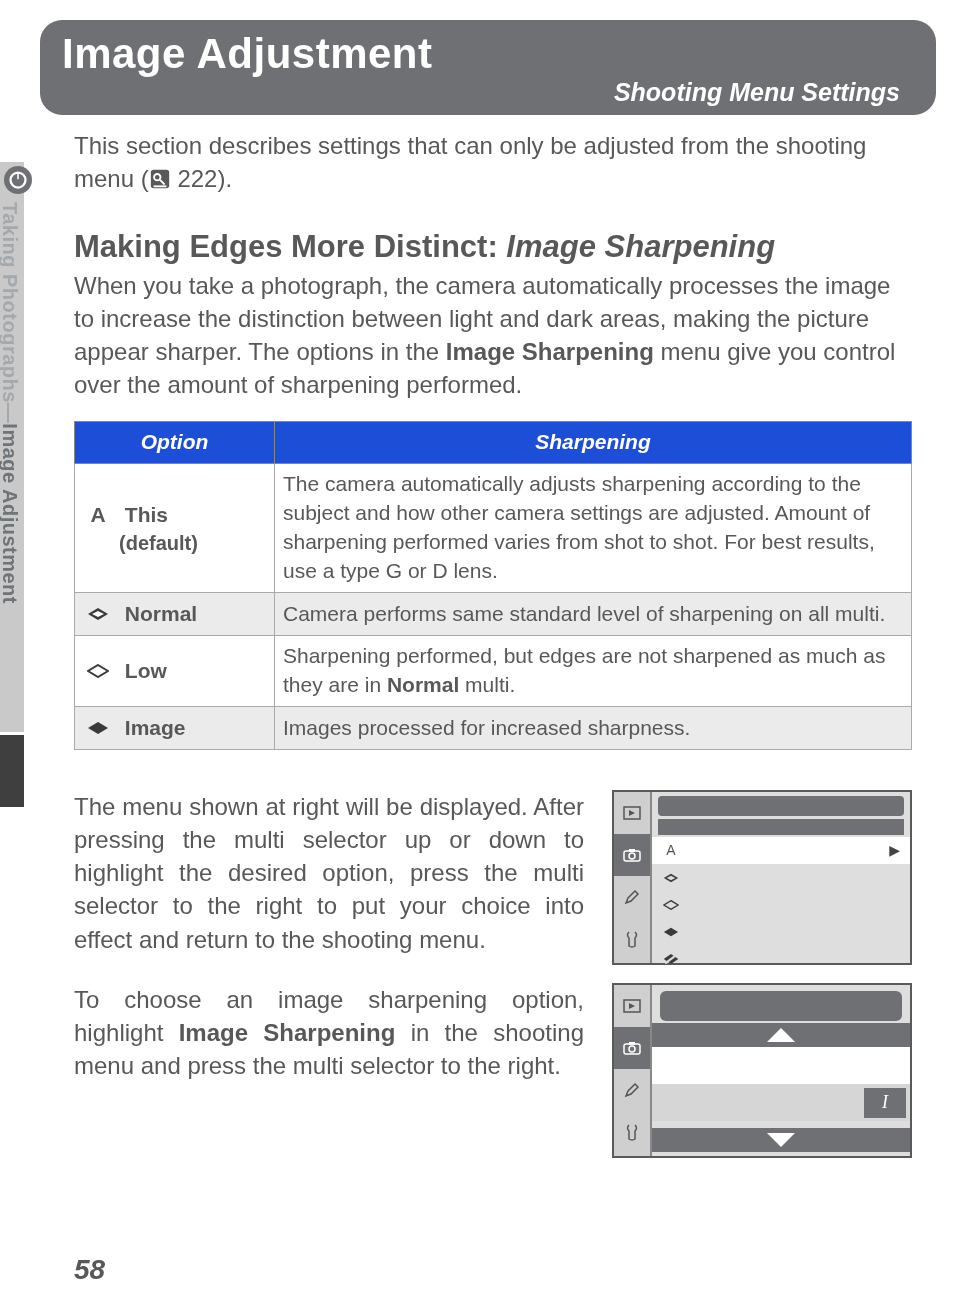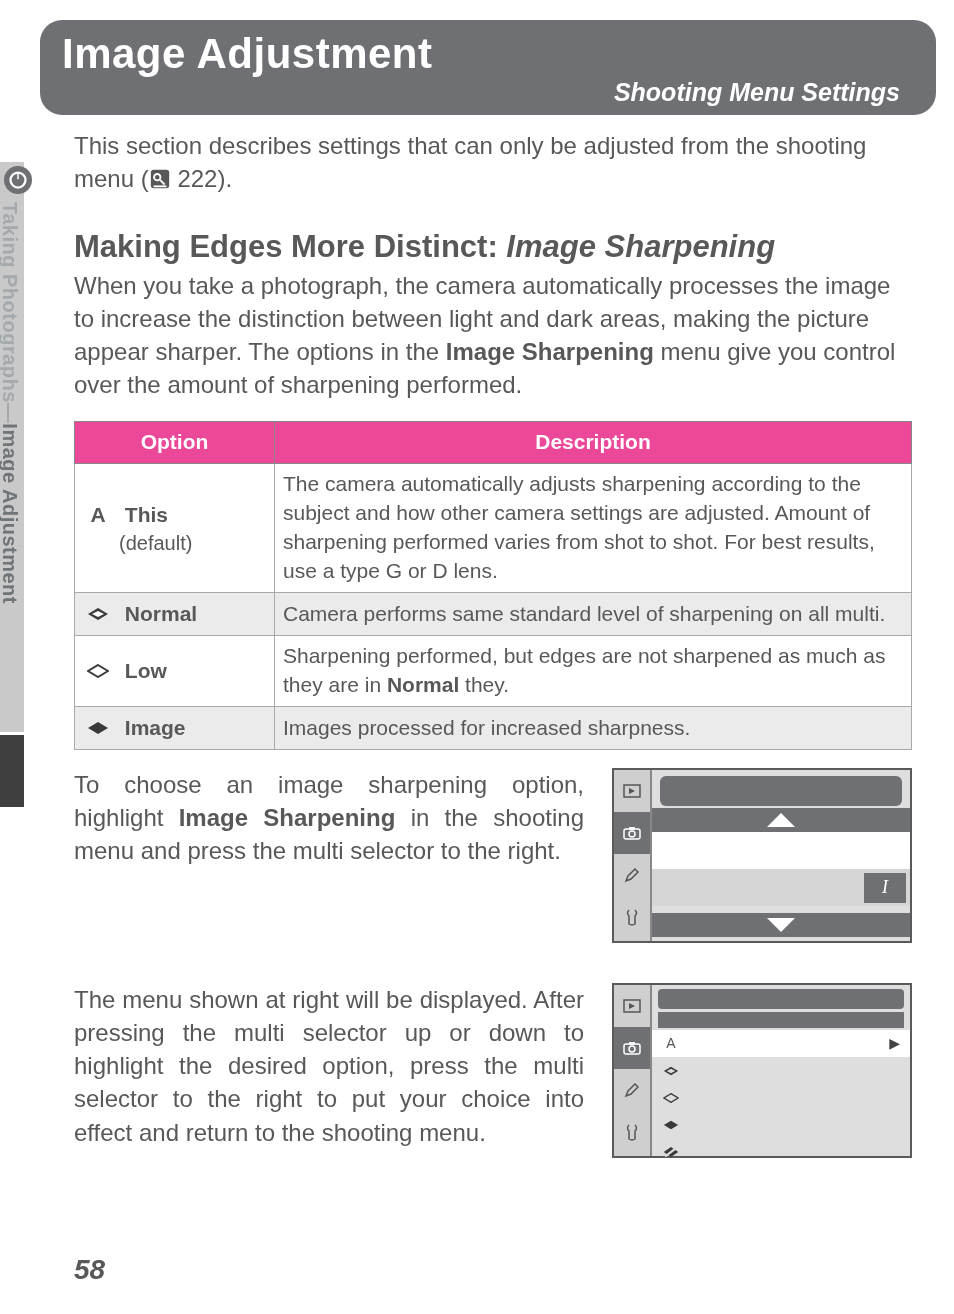--- a/index.html
+++ b/index.html
@@ -93,45 +93,46 @@
 }
 .heading .em { font-style: italic; font-weight: 700; }
 .body-bold { font-weight: 700; }
 .options-table {
   margin-top: 20px;
   border-collapse: collapse;
   width: 100%;
   font-size: 21px;
 }
 .options-table th {
-  background: #ec4899;
+  background: #1d4ed8;
   color: #fff;
   font-weight: 700;
   padding: 6px 4px;
   border: 1px solid #888;
+  font-style: italic;
 }
 .options-table td {
   border: 1px solid #a9a9a9;
   padding: 6px 8px;
   vertical-align: middle;
   color: #585858;
 }
 .options-table .opt-cell {
   width: 200px;
 }
 .opt-icon {
   display: inline-block;
   width: 30px;
   text-align: center;
   vertical-align: middle;
   margin-right: 6px;
   font-weight: 700;
 }
 .opt-label { font-weight: 700; display: inline-block; vertical-align: middle; }
-.opt-sub { font-weight: 400; display: block; margin-left: 36px; font-size: 20px; }
+.opt-sub { font-weight: 700; display: block; margin-left: 36px; font-size: 20px; }
 .row-alt { background: #ebebeb; }
 .desc .b { font-weight: 700; }
 .lower-block {
   display: flex;
   gap: 28px;
   margin-top: 18px;
   align-items: flex-start;
 }
 .lower-text {
   flex: 1;
@@ -270,21 +271,21 @@
   </h2>
 
   <p>
     <span>When you take a photograph, the camera automatically processes the image to increase the distinction between light and dark areas, making the picture appear sharper.  The options in the </span><span class="body-bold">Image Sharpening</span><span> menu give you control over the amount of sharpening performed.</span>
   </p>
 
   <table class="options-table">
     <thead>
       <tr>
         <th>Option</th>
-        <th>Description</th>
+        <th>Sharpening</th>
       </tr>
     </thead>
     <tbody>
       <tr>
         <td class="opt-cell">
           <span class="opt-icon">A</span>
           <span class="opt-label">This</span>
           <span class="opt-sub">(default)</span>
         </td>
         <td class="desc">The camera automatically adjusts sharpening according to the subject and how other camera settings are adjusted.  Amount of sharpening performed varies from shot to shot.  For best results, use a type G or D lens.</td>
@@ -300,82 +301,35 @@
         <td class="desc">Camera performs same standard level of sharpening on all multi.</td>
       </tr>
       <tr>
         <td class="opt-cell">
           <span class="opt-icon"><svg width="22" height="14" viewBox="0 0 22 14">
                 <polygon points="11,1 21,7 11,13 1,7" fill="none" stroke="#3a3a3a" stroke-width="2"></polygon>
               </svg></span>
           <span class="opt-label">Low</span>
         </td>
         <td class="desc">
-          <span>Sharpening performed, but edges are not sharpened as much as they are in </span><span class="b">Normal</span><span> they.</span>
+          <span>Sharpening performed, but edges are not sharpened as much as they are in </span><span class="b">Normal</span><span> multi.</span>
         </td>
       </tr>
       <tr class="row-alt">
         <td class="opt-cell">
           <span class="opt-icon"><svg width="22" height="14" viewBox="0 0 22 14">
                 <polygon points="11,1 21,7 11,13 1,7" fill="#3a3a3a"></polygon>
               </svg></span>
           <span class="opt-label">Image</span>
         </td>
         <td class="desc">Images processed for increased sharpness.</td>
       </tr>
     </tbody>
   </table>
 
-  <div class="lower-block">
-    <div class="lower-text">
-      <span>To choose an image sharpening option, highlight </span><span class="body-bold">Image Sharpening</span><span> in the shooting menu and press the multi selector to the right.</span>
-    </div>
-    <div class="menu-screen">
-      <div class="menu-left">
-        <div class="mi">
-            <svg width="18" height="14" viewBox="0 0 18 14">
-              <rect x="1" y="1" width="16" height="12" fill="none" stroke="#555" stroke-width="1.5"></rect>
-              <polygon points="6,4 12,7 6,10" fill="#555"></polygon>
-            </svg>
-          </div>
-        <div class="mi active">
-            <svg width="18" height="14" viewBox="0 0 18 14">
-              <rect x="1" y="3" width="16" height="10" rx="2" fill="none" stroke="#fff" stroke-width="1.5"></rect>
-              <circle cx="9" cy="8" r="3" fill="none" stroke="#fff" stroke-width="1.5"></circle>
-              <rect x="6" y="1" width="6" height="3" fill="#fff"></rect>
-            </svg>
-          </div>
-        <div class="mi">
-            <svg width="16" height="16" viewBox="0 0 16 16">
-              <path d="M2 14 L4 9 L11 2 L14 5 L7 12 Z" fill="none" stroke="#555" stroke-width="1.5"></path>
-            </svg>
-          </div>
-        <div class="mi">
-            <svg width="14" height="18" viewBox="0 0 14 18">
-              <path d="M4 2 Q1 5 4 8 L4 16 Q7 18 10 16 L10 8 Q13 5 10 2" fill="none" stroke="#555" stroke-width="1.5"></path>
-            </svg>
-          </div>
-      </div>
-      <div class="menu-body">
-        <div class="menu-title-bar"></div>
-        <div style="position:absolute;top:38px;left:0;right:0;height:24px;background:#6e7074;display:flex;justify-content:center;align-items:center;">
-          <div class="tri-up"></div>
-        </div>
-        <div class="menu-row highlight" style="top:62px;">
-        </div>
-        <div class="menu-row" style="top:99px;background:#d6d6d6;">
-          <div class="right-slot">I</div>
-        </div>
-        <div style="position:absolute;bottom:4px;left:0;right:0;height:24px;background:#6e7074;display:flex;justify-content:center;align-items:center;">
-          <div class="tri-down"></div>
-        </div>
-      </div>
-    </div>
-  </div>
-
   <div class="lower-block" style="margin-top:40px;">
     <div class="lower-text">The menu shown at right will be displayed.  After pressing the multi selector up or down to highlight the desired option, press the multi selector to the right to put your choice into effect and return to the shooting menu.</div>
     <div class="menu-screen">
       <div class="menu-left">
         <div class="mi">
             <svg width="18" height="14" viewBox="0 0 18 14">
               <rect x="1" y="1" width="16" height="12" fill="none" stroke="#555" stroke-width="1.5"></rect>
               <polygon points="6,4 12,7 6,10" fill="#555"></polygon>
             </svg>
           </div>
@@ -431,15 +385,62 @@
               <svg width="16" height="12" viewBox="0 0 22 16">
                 <polygon points="11,1 21,8 11,15 1,8" fill="#3a3a3a"></polygon>
                 <line x1="3" y1="14" x2="19" y2="2" stroke="#ddd" stroke-width="3"></line>
               </svg>
             </span>
         </div>
       </div>
     </div>
   </div>
 
+  <div class="lower-block">
+    <div class="lower-text">
+      <span>To choose an image sharpening option, highlight </span><span class="body-bold">Image Sharpening</span><span> in the shooting menu and press the multi selector to the right.</span>
+    </div>
+    <div class="menu-screen">
+      <div class="menu-left">
+        <div class="mi">
+            <svg width="18" height="14" viewBox="0 0 18 14">
+              <rect x="1" y="1" width="16" height="12" fill="none" stroke="#555" stroke-width="1.5"></rect>
+              <polygon points="6,4 12,7 6,10" fill="#555"></polygon>
+            </svg>
+          </div>
+        <div class="mi active">
+            <svg width="18" height="14" viewBox="0 0 18 14">
+              <rect x="1" y="3" width="16" height="10" rx="2" fill="none" stroke="#fff" stroke-width="1.5"></rect>
+              <circle cx="9" cy="8" r="3" fill="none" stroke="#fff" stroke-width="1.5"></circle>
+              <rect x="6" y="1" width="6" height="3" fill="#fff"></rect>
+            </svg>
+          </div>
+        <div class="mi">
+            <svg width="16" height="16" viewBox="0 0 16 16">
+              <path d="M2 14 L4 9 L11 2 L14 5 L7 12 Z" fill="none" stroke="#555" stroke-width="1.5"></path>
+            </svg>
+          </div>
+        <div class="mi">
+            <svg width="14" height="18" viewBox="0 0 14 18">
+              <path d="M4 2 Q1 5 4 8 L4 16 Q7 18 10 16 L10 8 Q13 5 10 2" fill="none" stroke="#555" stroke-width="1.5"></path>
+            </svg>
+          </div>
+      </div>
+      <div class="menu-body">
+        <div class="menu-title-bar"></div>
+        <div style="position:absolute;top:38px;left:0;right:0;height:24px;background:#6e7074;display:flex;justify-content:center;align-items:center;">
+          <div class="tri-up"></div>
+        </div>
+        <div class="menu-row highlight" style="top:62px;">
+        </div>
+        <div class="menu-row" style="top:99px;background:#d6d6d6;">
+          <div class="right-slot">I</div>
+        </div>
+        <div style="position:absolute;bottom:4px;left:0;right:0;height:24px;background:#6e7074;display:flex;justify-content:center;align-items:center;">
+          <div class="tri-down"></div>
+        </div>
+      </div>
+    </div>
+  </div>
+
 </div>
 
 <div class="page-num">58</div>
 
 </body></html>

